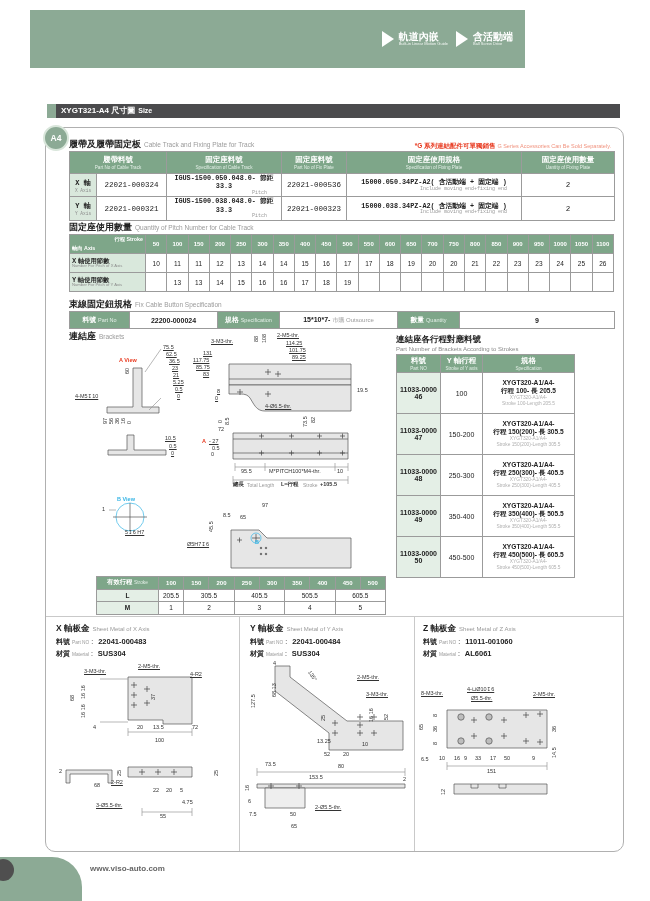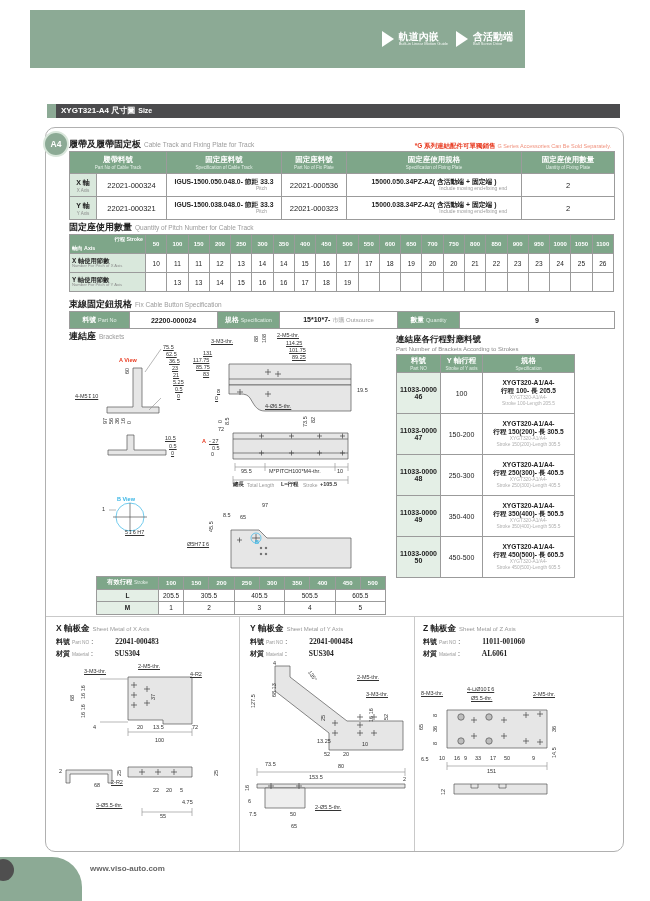--- a/index.html
+++ b/index.html
@@ -17,34 +17,34 @@
   .badge .zh{font-size:10px;font-weight:bold;color:#fff;line-height:1.1;}
   .badge .en{font-size:4px;color:#f2f6f2;line-height:1.2;}
   
   #section-bar{position:absolute;left:47px;top:104px;width:573px;height:14px;display:flex;}
   #section-bar .sq{width:9px;height:14px;background:#8caa95;}
   #section-bar .bar{flex:1;background:#4b4b4d;color:#fff;font-size:8px;font-weight:bold;line-height:14px;padding-left:5px;}
   #section-bar .bar .en{font-weight:bold;font-size:7px;margin-left:3px;}
   
   #main-box{position:absolute;left:45px;top:127px;width:577px;height:723px;border:1px solid #b0b0b0;border-radius:10px;}
   #a4-badge{position:absolute;left:-3px;top:-3px;width:22px;height:22px;border-radius:50%;background:#8caa95;
-            border:2px solid #d9e6db;color:#fff;font-size:8.5px;font-weight:bold;display:flex;align-items:center;justify-content:center;margin-top:6px;}
+            border:2px solid #d9e6db;color:#fff;font-size:8.5px;font-weight:bold;display:flex;align-items:center;justify-content:center;}
   .sec-title{position:absolute;font-size:9px;font-weight:bold;color:#222;white-space:nowrap;}
   .sec-title .en{font-size:6.5px;color:#9a9a9a;font-weight:normal;margin-left:3px;}
   #t1-note{position:absolute;right:12px;top:14px;font-size:6.5px;color:#e8391f;font-weight:bold;white-space:nowrap;}
   #t1-note .en{color:#f0927e;font-weight:normal;font-size:5.5px;}
   table{border-collapse:collapse;table-layout:fixed;}
   td,th{border:1px solid #9b9b9b;padding:0;overflow:hidden;}
   .gh{background:#7ea689;color:#fff;}
   .gh .zh{font-size:7.5px;font-weight:bold;line-height:1.3;}
   .gh .en{font-size:4.6px;color:#e3efe7;line-height:1.2;font-weight:normal;}
   
   #table1{position:absolute;left:23px;top:23px;width:545px;}
   #table1 tr.h{height:22px;}
-  #table1 tr.r{height:23px;background:#fff;}
+  #table1 tr.r{height:23px;background:#fff;font-family:Liberation Mono, monospace;}
   #table1 td{text-align:center;}
   .axis-cell{background:#d9e8dc;}
   .axis-cell .zh{font-size:7px;font-weight:bold;}
   .axis-cell .en{font-size:4.5px;color:#8b8b8b;}
   .pn{font-size:7.5px;color:#222;}
   .spec .m{font-size:6.8px;font-weight:bold;color:#222;line-height:1.25;}
   .spec .s{font-size:5px;color:#9a9a9a;text-align:right;padding-right:14px;line-height:1.1;}
   .qty{font-size:7.5px;}
   
   #table2{position:absolute;left:23px;top:106px;width:545px;}
@@ -97,21 +97,21 @@
   #es td.es-label{background:#e4efe6;font-weight:bold;}
   
   #bottom-rule{position:absolute;left:0;top:488px;width:577px;border-top:1px solid #c9c9c9;}
   .sm{position:absolute;top:488px;height:235px;}
   .sm .inner{padding:7px 0 0 10px;}
   .sm-title{font-size:8.5px;font-weight:bold;}
   .sm-title .en{font-size:6px;color:#9a9a9a;font-weight:normal;margin-left:3px;}
   .sm-line{font-size:7px;margin-top:2px;}
   .sm-line .lab{font-weight:bold;}
   .sm-line .en{font-size:4.8px;color:#9a9a9a;}
-  .sm-line .val{font-weight:bold;font-size:7.5px;margin-left:20px;font-family:Liberation Serif, serif;}
+  .sm-line .val{font-weight:bold;font-size:7.5px;margin-left:3px;}
   .sm-draw{position:absolute;}
   .sm-draw svg{position:absolute;left:0;top:0;}
   #sm-y{border-left:1px solid #c9c9c9;border-right:1px solid #c9c9c9;}
   
   #footer-shape{position:absolute;left:0;top:857px;width:82px;height:44px;background:#8caa95;border-top-right-radius:30px;}
   #footer-dot{position:absolute;left:-8px;top:859px;width:22px;height:22px;border-radius:50%;background:#4f4f4f;}
   #footer-url{position:absolute;left:90px;top:864px;font-size:8px;font-weight:bold;color:#666;}
   svg line,svg path,svg rect,svg circle,svg polyline{vector-effect:non-scaling-stroke;}
 </style>
 </head>

